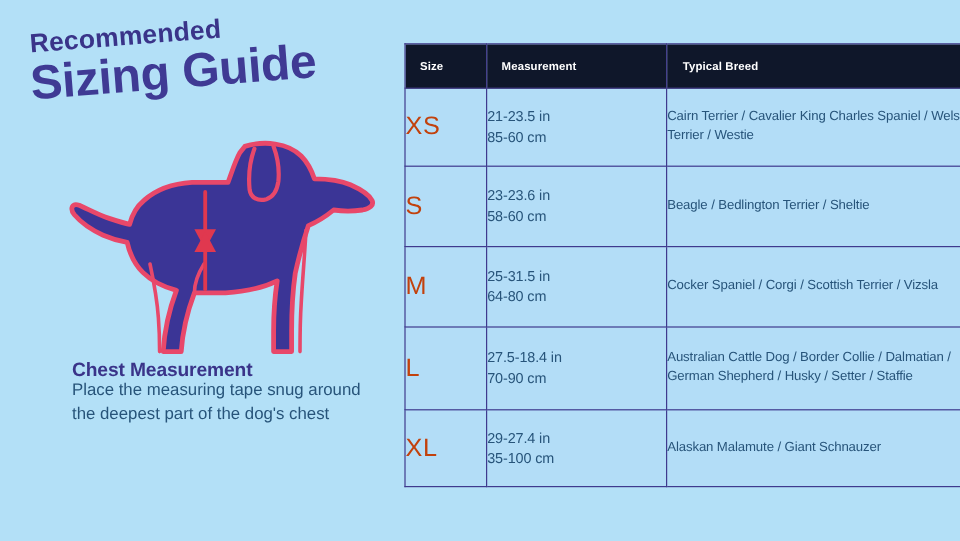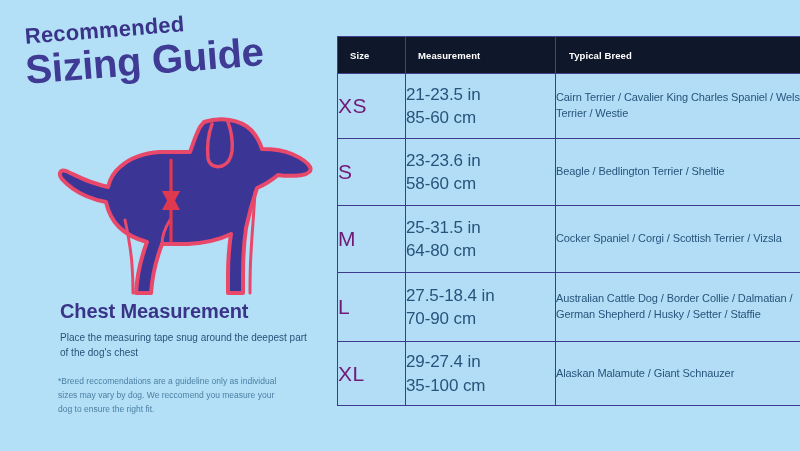--- a/index.html
+++ b/index.html
@@ -64,31 +64,31 @@
     top: 108px;
     width: 268px;
     height: 190px;
   }
 
   
   #chest-heading {
     position: absolute;
     left: 60px;
     top: 300px;
-    font-size: 20px;
+    font-size: 16px;
     font-weight: bold;
     color: #3a3489;
     letter-spacing: -0.1px;
   }
   #chest-desc {
     position: absolute;
     left: 60px;
-    top: 331px;
+    top: 314px;
     width: 255px;
-    font-size: 10px;
+    font-size: 14px;
     line-height: 1.45;
     color: #27547a;
   }
   #disclaimer {
     position: absolute;
     left: 58px;
     top: 375px;
     width: 225px;
     font-size: 8.5px;
     line-height: 1.62;
@@ -123,26 +123,26 @@
   }
   #sizing-table thead th.col-breed {
     padding-left: 13px;
   }
   #sizing-table tbody td {
     background: #b3ddf7;
   }
   td.cell-size {
     text-align: center;
     font-size: 21px;
-    color: #701a75;
+    color: #c2410c;
     letter-spacing: 0.5px;
     margin-top: 43px;
   }
   td.cell-measurement {
-    font-size: 17px;
+    font-size: 12px;
     line-height: 1.38;
     color: #27547a;
     padding-left: 14px;
     letter-spacing: -0.1px;
   }
   td.cell-breed {
     font-size: 11px;
     line-height: 1.45;
     color: #27547a;
     padding: 0 10px 0 13px;
@@ -206,21 +206,20 @@
 
       <g>
         <line x1="119" y1="52" x2="119" y2="133" stroke="#e0384f" stroke-width="3.2" stroke-linecap="round"></line>
         <polygon points="119,100 110,83 128,83" fill="#e0384f"></polygon>
         <polygon points="119,85 110,102 128,102" fill="#e0384f"></polygon>
       </g>
     </svg>
 
     <div id="chest-heading">Chest Measurement</div>
     <div id="chest-desc">Place the measuring tape snug around the deepest part of the dog's chest</div>
-    <div id="disclaimer">*Breed reccomendations are a guideline only as individual sizes may vary by dog. We reccomend you measure your dog to ensure the right fit.</div>
   </div>
 
   <table id="sizing-table">
     <thead>
       <tr>
         <th class="col-size" style="width:55px">Size</th>
         <th class="col-measurement" style="width:137px">Measurement</th>
         <th class="col-breed" style="width:256px">Typical Breed</th>
       </tr>
     </thead>

